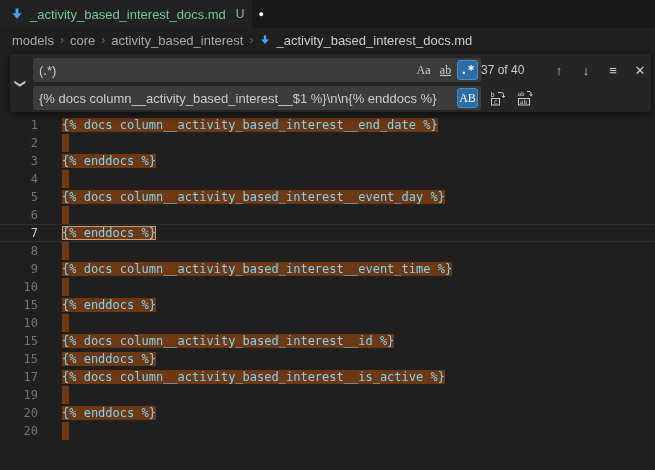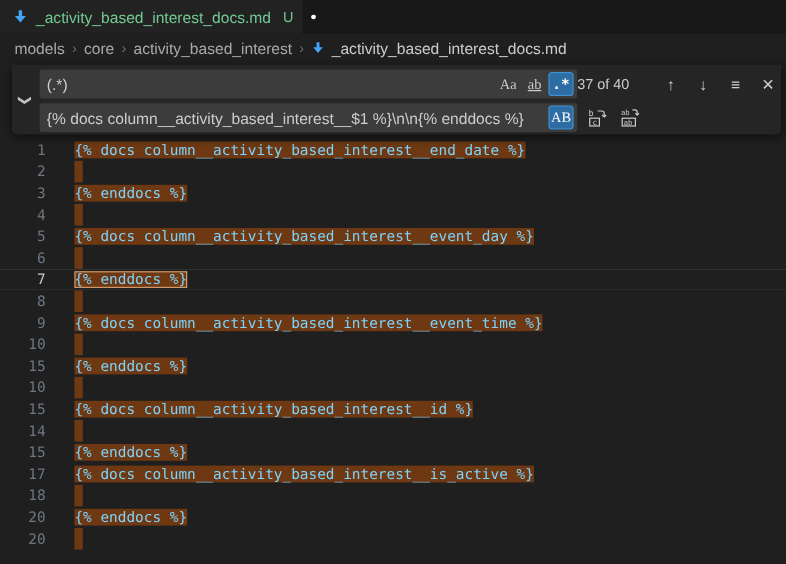--- a/index.html
+++ b/index.html
@@ -149,21 +149,20 @@
       <div class="code-line"><span class="ln">4</span><span class="ctext"><span class="hl stub"></span></span></div>
       <div class="code-line"><span class="ln">5</span><span class="ctext"><span class="hl">{% docs column__activity_based_interest__event_day %}</span></span></div>
       <div class="code-line"><span class="ln">6</span><span class="ctext"><span class="hl stub"></span></span></div>
       <div class="code-line current"><span class="ln">7</span><span class="ctext"><span class="hl cur">{% enddocs %}</span></span></div>
       <div class="code-line"><span class="ln">8</span><span class="ctext"><span class="hl stub"></span></span></div>
       <div class="code-line"><span class="ln">9</span><span class="ctext"><span class="hl">{% docs column__activity_based_interest__event_time %}</span></span></div>
       <div class="code-line"><span class="ln">10</span><span class="ctext"><span class="hl stub"></span></span></div>
       <div class="code-line"><span class="ln">15</span><span class="ctext"><span class="hl">{% enddocs %}</span></span></div>
       <div class="code-line"><span class="ln">10</span><span class="ctext"><span class="hl stub"></span></span></div>
       <div class="code-line"><span class="ln">15</span><span class="ctext"><span class="hl">{% docs column__activity_based_interest__id %}</span></span></div>
-      <div class="code-line"><span class="ln">14</span><span class="ctext"><span class="hl stub"></span></span></div>
       <div class="code-line"><span class="ln">15</span><span class="ctext"><span class="hl">{% enddocs %}</span></span></div>
       <div class="code-line"><span class="ln">17</span><span class="ctext"><span class="hl">{% docs column__activity_based_interest__is_active %}</span></span></div>
-      <div class="code-line"><span class="ln">18</span><span class="ctext"><span class="hl stub"></span></span></div>
+      <div class="code-line"><span class="ln">19</span><span class="ctext"><span class="hl stub"></span></span></div>
       <div class="code-line"><span class="ln">20</span><span class="ctext"><span class="hl">{% enddocs %}</span></span></div>
       <div class="code-line"><span class="ln">20</span><span class="ctext"><span class="hl stub"></span></span></div>
     </div>
 
 </div>
 
 </body></html>

